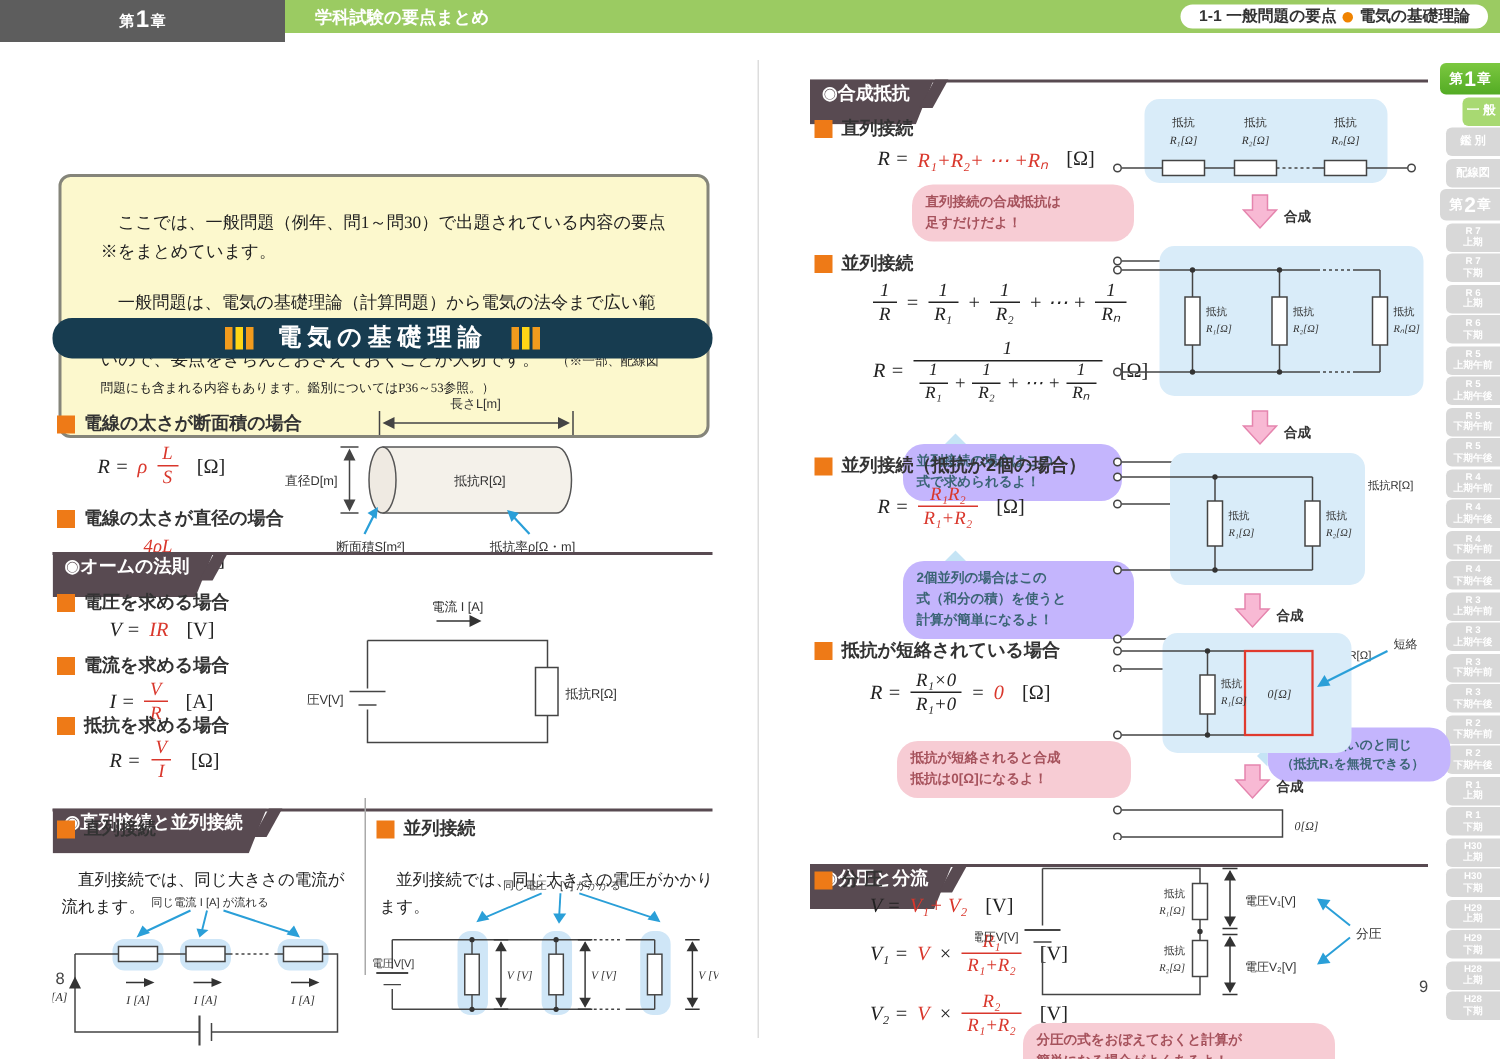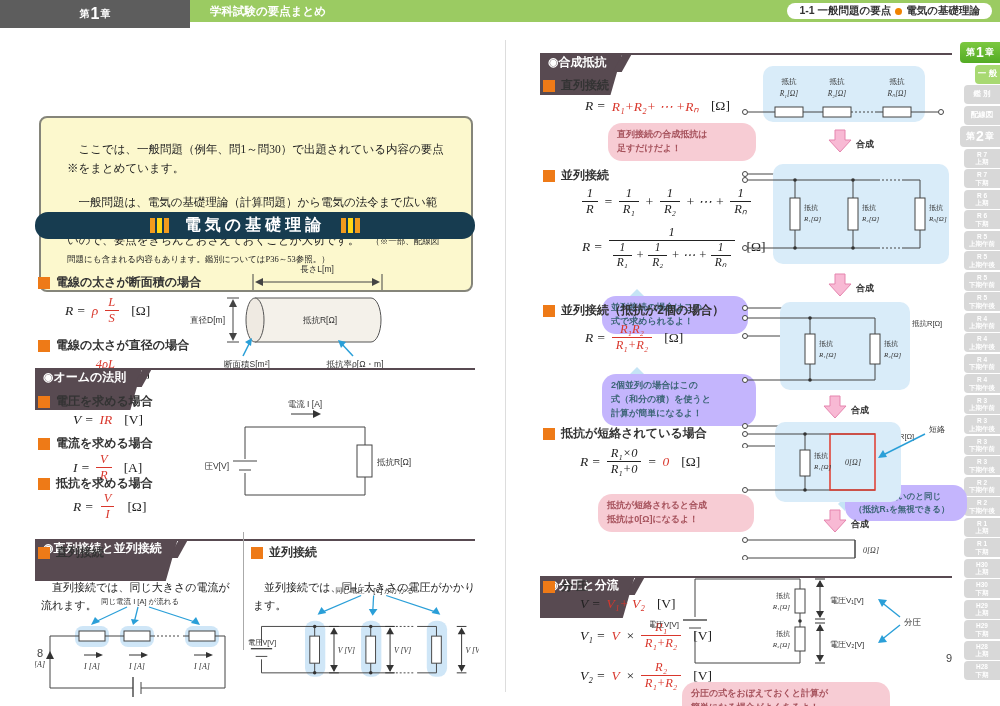--- a/index.html
+++ b/index.html
@@ -57,21 +57,21 @@
   .flags{display:flex;gap:2px;}
   .flags i{display:block;width:5px;height:15px;}
   .flags i:nth-child(1),.flags i:nth-child(3){background:#f29b1d;}
   .flags i:nth-child(2){background:#ffd616;}
 
   
   .shead{position:relative;height:21px;}
   .shead::before{content:'';position:absolute;left:0;right:0;top:0;height:2px;background:#584a51;}
   .shead .wrap{position:absolute;left:0;top:0;display:flex;}
   .shead .badge{background:#584a51;color:#fff;font-size:12px;font-weight:bold;line-height:19px;height:30px;
-      padding:0 16px 12px 8px;clip-path:polygon(0 0,100% 0,calc(100% - 12px) 100%,0 100%);white-space:nowrap;}
+      padding:0 16px 0 8px;clip-path:polygon(0 0,100% 0,calc(100% - 12px) 100%,0 100%);white-space:nowrap;}
   .shead .slash{width:9px;height:19px;margin-left:-4px;background:#584a51;transform:skewX(-29deg);}
 
   
   .blabel{display:flex;align-items:center;gap:6px;font-weight:bold;font-size:12px;color:#333;white-space:nowrap;}
   .sq{width:12px;height:12px;background:#ee7a17;flex:0 0 auto;}
   .formula{font-family:"Liberation Serif",serif;font-style:italic;font-size:13.5px;color:#222;
       display:flex;align-items:center;gap:6px;white-space:nowrap;}
   .red{color:#d9372c;}
   .frac{display:inline-flex;flex-direction:column;align-items:center;line-height:1.2;font-size:12.5px;}
   .frac .n{padding:0 4px;}

